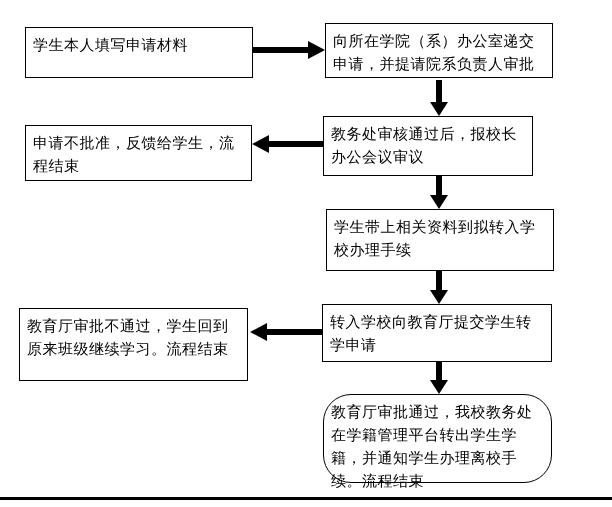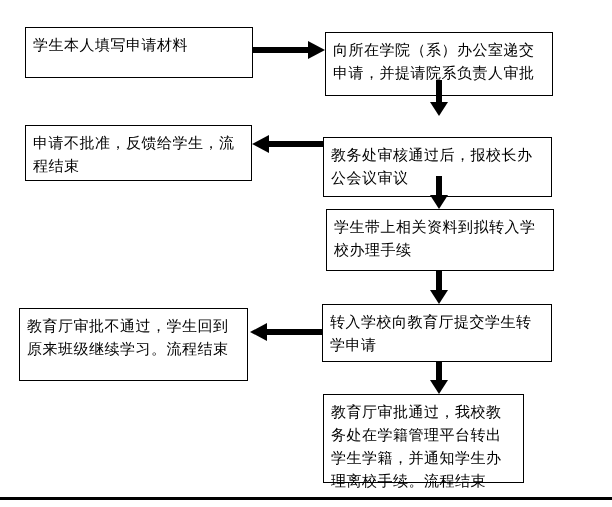--- a/index.html
+++ b/index.html
@@ -24,25 +24,25 @@
     color: #000000;
     font-size: 15px;
     line-height: 23px;
     padding: 6px 8px 2px 7px;
     letter-spacing: 0.5px;
   }
   
   #box-l1 { left: 25px;  top: 27px;  width: 228px; height: 51px; }
   #box-l2 { left: 25px;  top: 125px; width: 227px; height: 56px; }
   #box-l3 { left: 19px;  top: 308px; width: 229px; height: 73px; }
-  #box-r1 { left: 325px; top: 32px;  width: 228px; height: 64px; }
-  #box-r2 { left: 323px; top: 116px; width: 229px; height: 60px; margin-top: 21px; }
+  #box-r1 { left: 325px; top: 23px;  width: 228px; height: 55px; }
+  #box-r2 { left: 323px; top: 116px; width: 210px; height: 60px; }
   #box-r3 { left: 326px; top: 209px; width: 228px; height: 62px; }
   #box-r4 { left: 322px; top: 304px; width: 230px; height: 58px; }
-  #box-r5 { left: 323px; top: 394px; width: 201px; height: 89px; }
+  #box-r5 { left: 323px; top: 394px; width: 229px; height: 89px; border-radius: 28px; }
 
   
   .h-arrow {
     position: absolute;
     height: 18px;
     display: flex;
     align-items: center;
   }
   .h-arrow .shaft { flex: 1; height: 6px; background: #000000; }
   .head-right {

